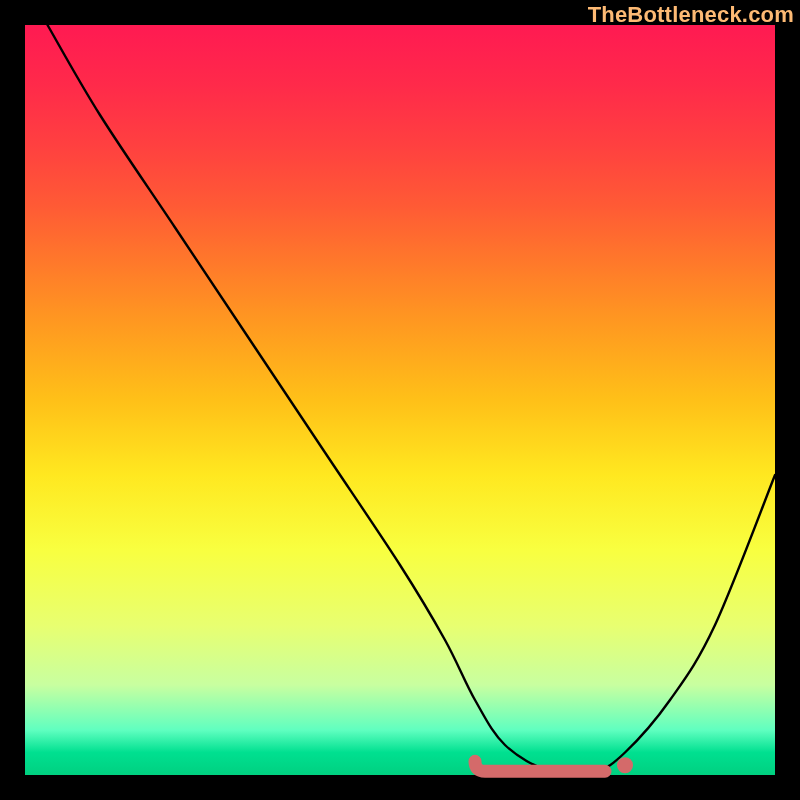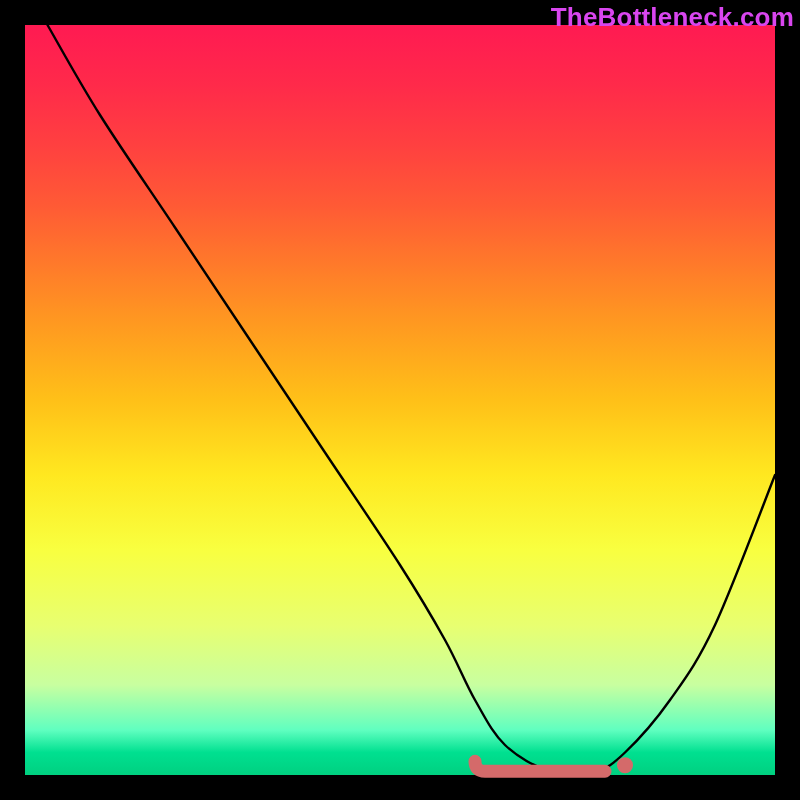--- a/index.html
+++ b/index.html
@@ -30,23 +30,23 @@
       #c8ffa0 88%,
       #60ffc0 94%,
       #00e090 97%,
       #00d080 100%);
   }
   .watermark {
     position: absolute;
     top: 2px;
     right: 6px;
     font-family: Arial, Helvetica, sans-serif;
-    font-size: 26px;
+    font-size: 22px;
     font-weight: bold;
-    color: #d946ef;
+    color: #fdba74;
     letter-spacing: 0.2px;
   }
   svg.curve {
     position: absolute;
     left: 0;
     top: 0;
     width: 750px;
     height: 750px;
     overflow: visible;
   }

